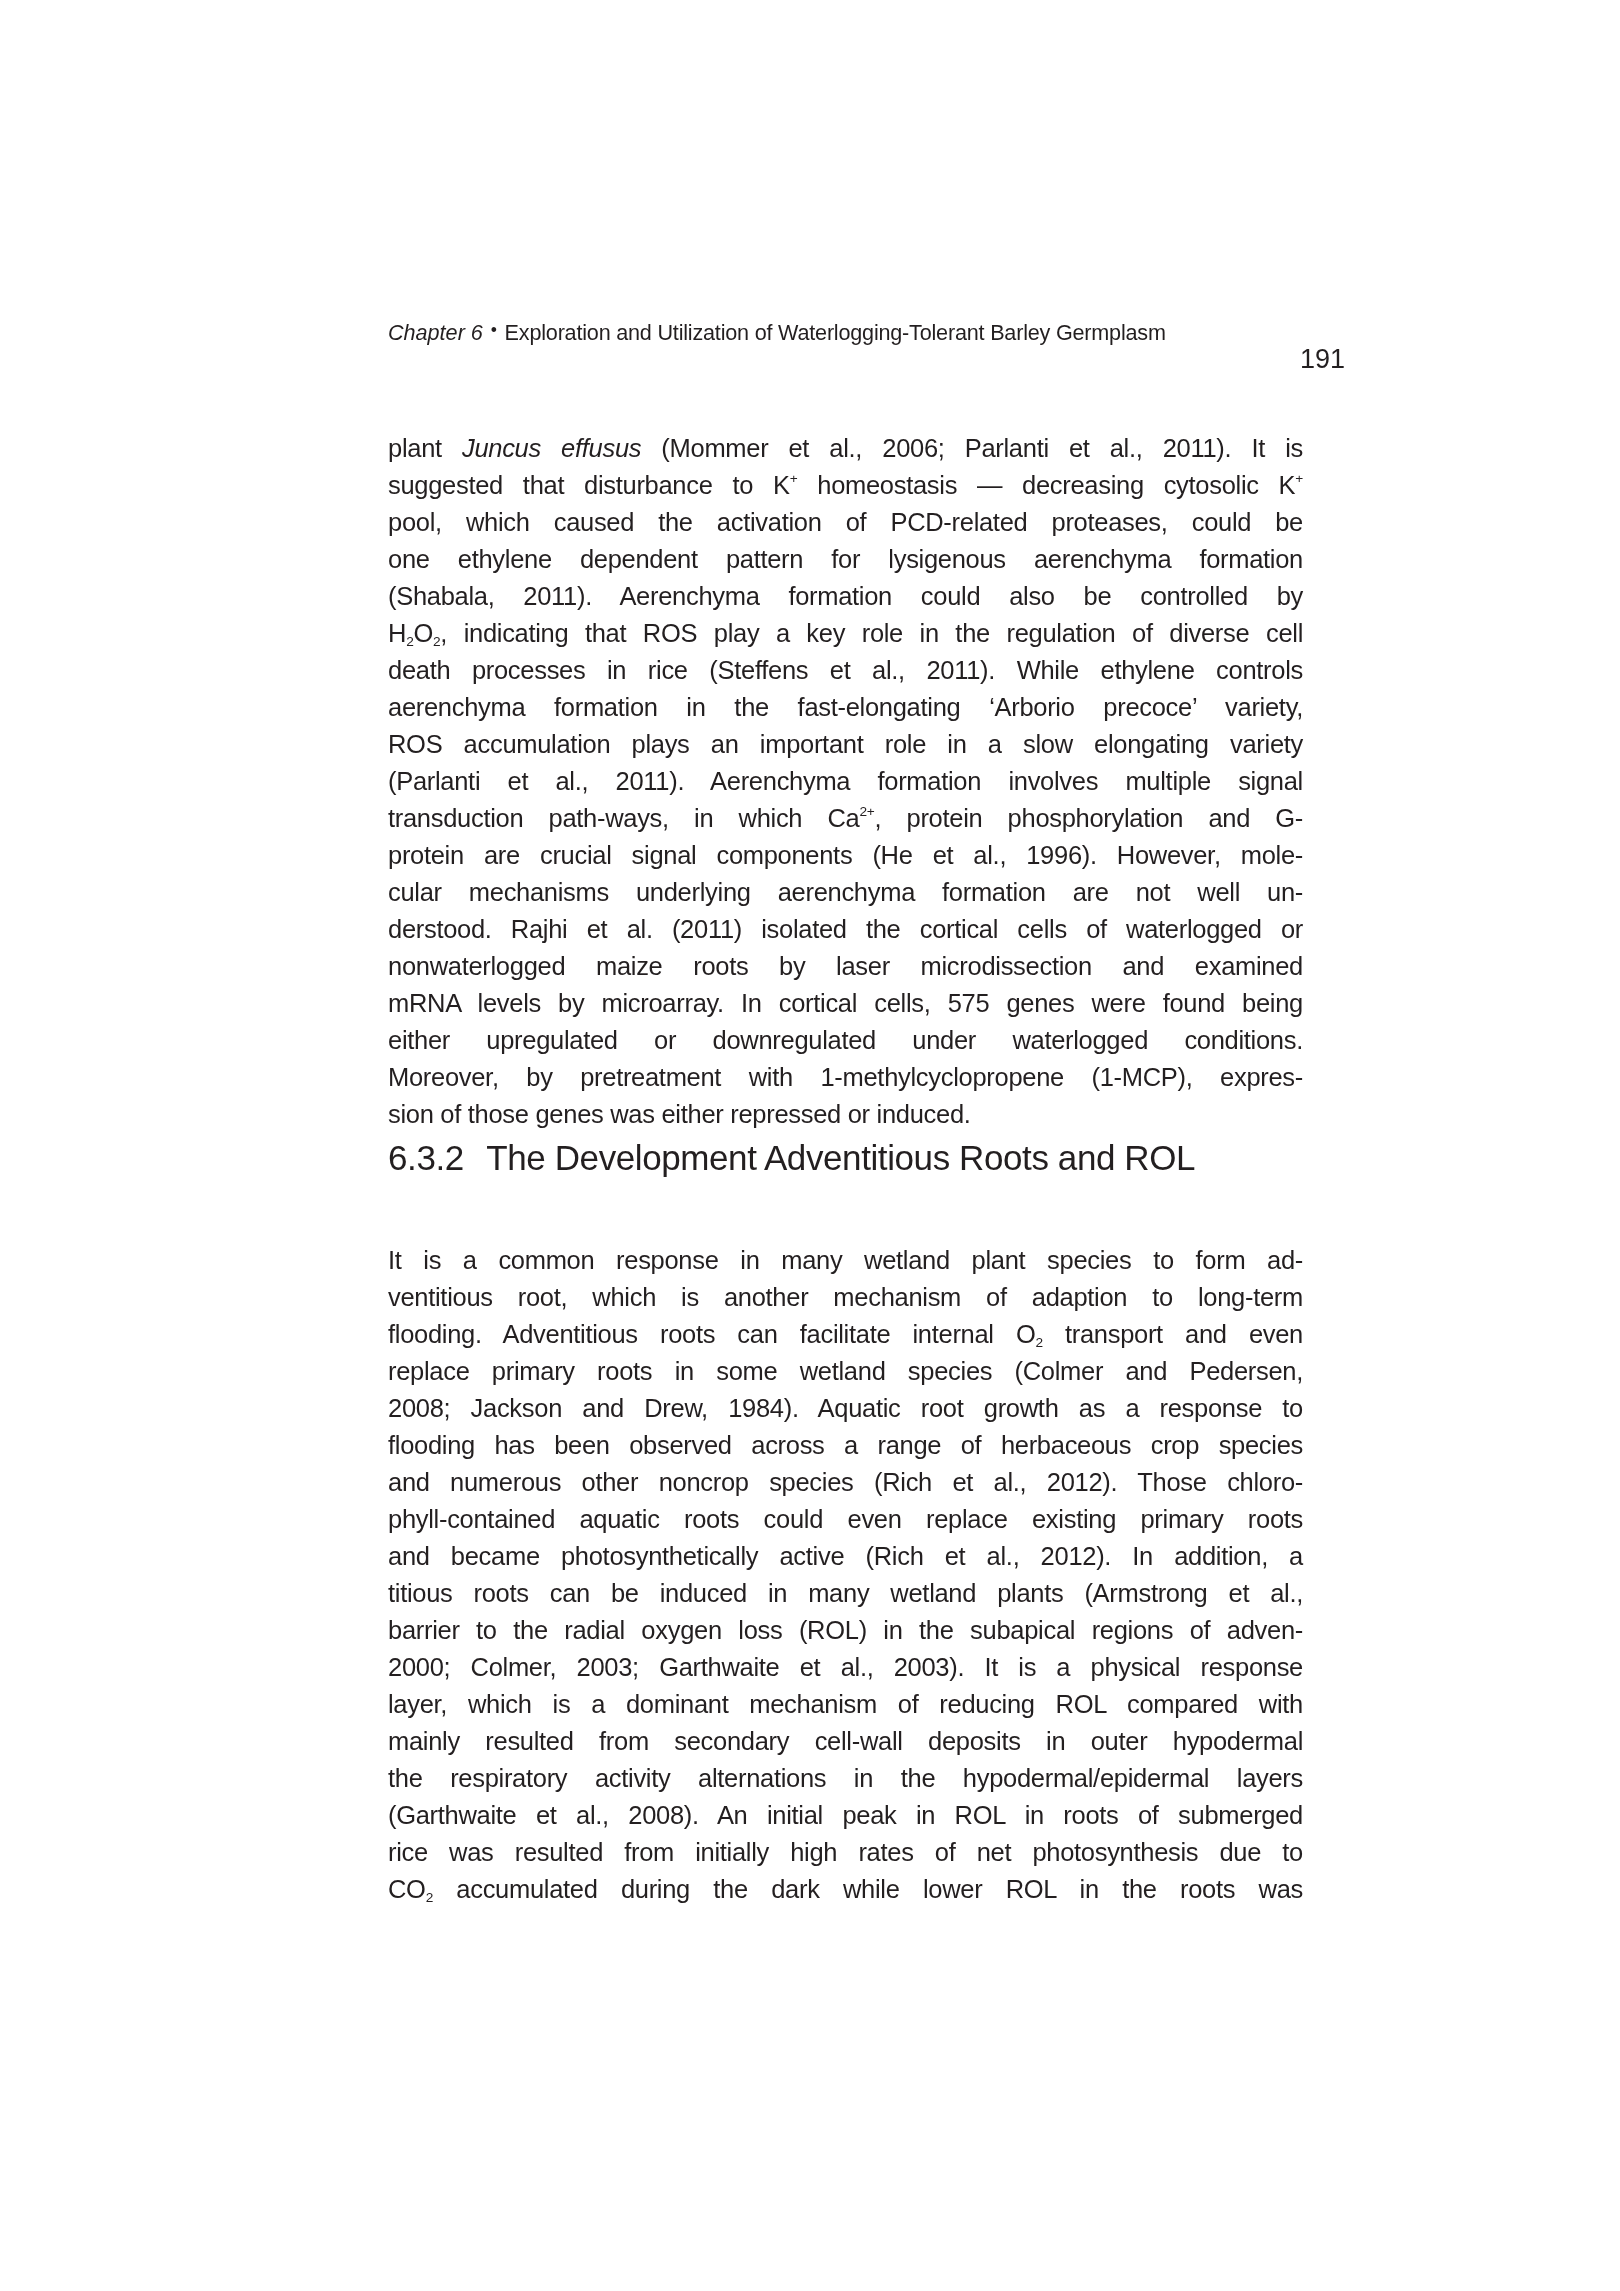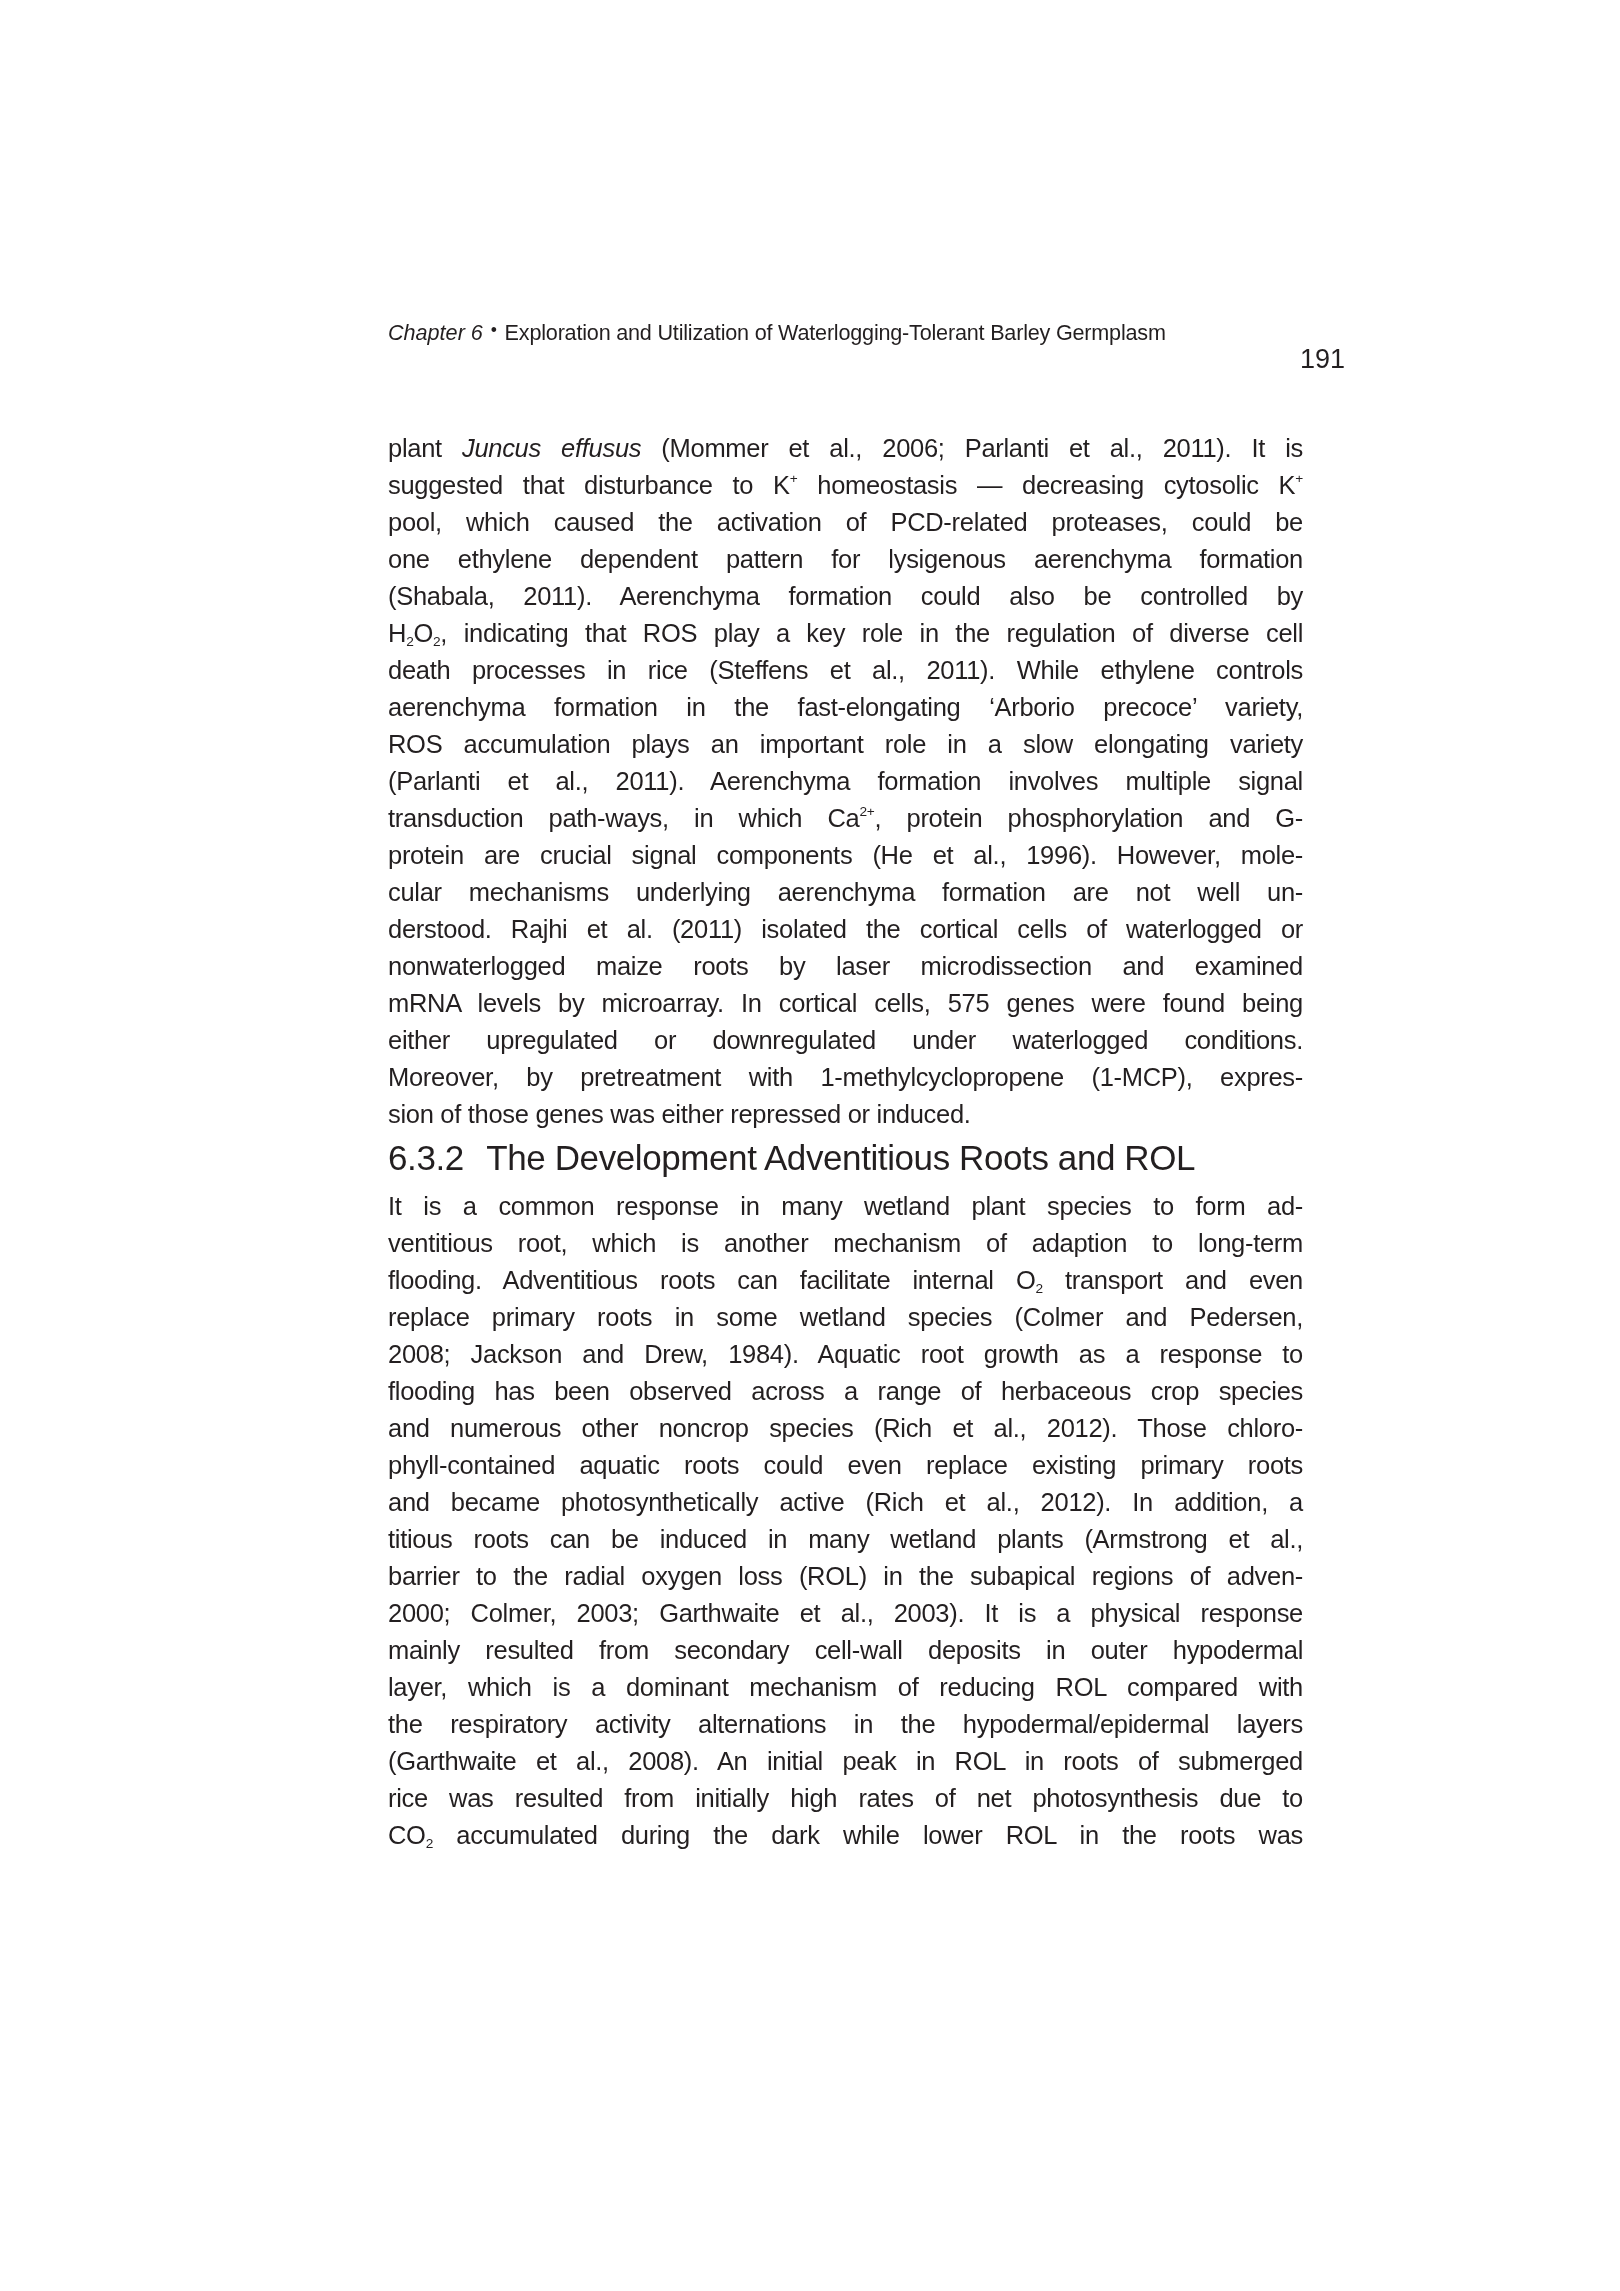--- a/index.html
+++ b/index.html
@@ -15,21 +15,21 @@
   .line { height: 37px; line-height: 37px; font-size: 25.5px; white-space: nowrap;
           text-align: justify; text-align-last: justify; letter-spacing: -0.3px; }
   .line.last { text-align-last: left; }
   .line sup, .line sub { font-size: 13.7px; line-height: 0; }
   .line sup { vertical-align: 10.8px; }
   .line sub { vertical-align: -3.9px; }
   .heading { position: absolute; left: 388px; top: 1136px; font-size: 35px; line-height: 43px;
              letter-spacing: -0.4px; white-space: nowrap; }
   .heading .num { margin-right: 13.7px; }
   #para1 { top: 430px; }
-  #para2 { top: 1188px; }
+  #para2 { top: 1242px; }
 </style>
 </head>
 <body>
 
 <div class="running-head">
   <span class="chap">Chapter 6</span>
   <span class="bullet">•</span>
   <span class="title">Exploration and Utilization of Waterlogging-Tolerant Barley Germplasm</span>
   <span class="pageno">191</span>
 </div>
@@ -67,20 +67,20 @@
     <div class="line">flooding. Adventitious roots can facilitate internal O<sub>2</sub> transport and even</div>
     <div class="line">replace primary roots in some wetland species (Colmer and Pedersen,</div>
     <div class="line">2008; Jackson and Drew, 1984). Aquatic root growth as a response to</div>
     <div class="line">flooding has been observed across a range of herbaceous crop species</div>
     <div class="line">and numerous other noncrop species (Rich et al., 2012). Those chloro-</div>
     <div class="line">phyll-contained aquatic roots could even replace existing primary roots</div>
     <div class="line">and became photosynthetically active (Rich et al., 2012). In addition, a</div>
     <div class="line">titious roots can be induced in many wetland plants (Armstrong et al.,</div>
     <div class="line">barrier to the radial oxygen loss (ROL) in the subapical regions of adven-</div>
     <div class="line">2000; Colmer, 2003; Garthwaite et al., 2003). It is a physical response</div>
+    <div class="line">layer, which is a dominant mechanism of reducing ROL compared with</div>
     <div class="line">mainly resulted from secondary cell-wall deposits in outer hypodermal</div>
-    <div class="line">layer, which is a dominant mechanism of reducing ROL compared with</div>
     <div class="line">the respiratory activity alternations in the hypodermal/epidermal layers</div>
     <div class="line">(Garthwaite et al., 2008). An initial peak in ROL in roots of submerged</div>
     <div class="line">rice was resulted from initially high rates of net photosynthesis due to</div>
     <div class="line">CO<sub>2</sub> accumulated during the dark while lower ROL in the roots was</div>
   </div>
 
 
 </body></html>

